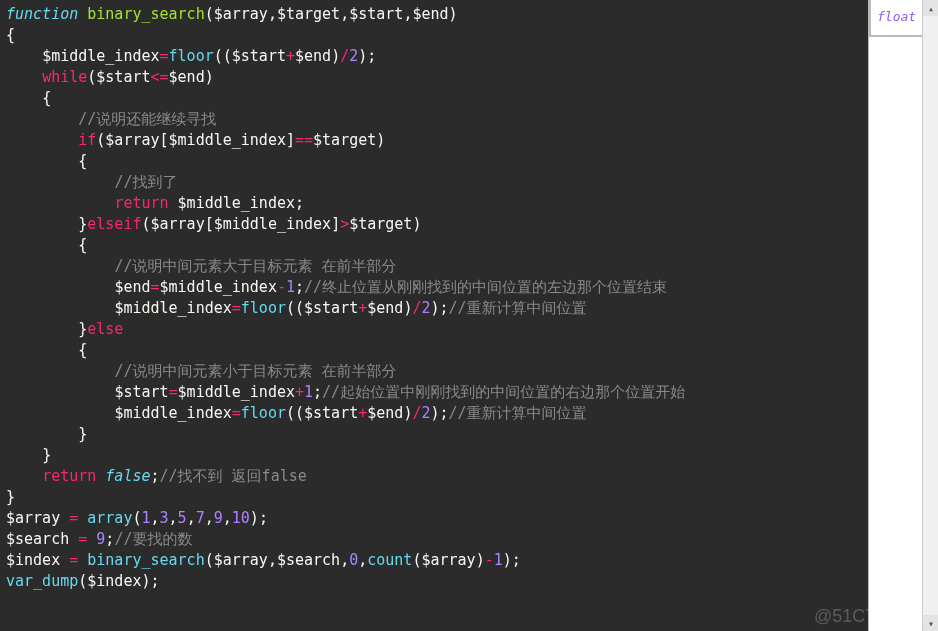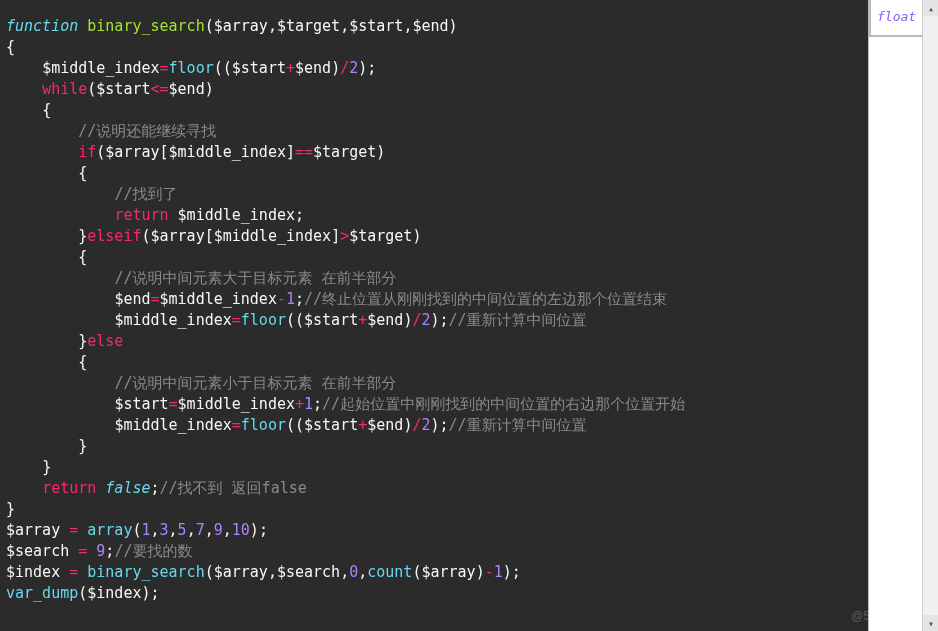--- a/index.html
+++ b/index.html
@@ -21,21 +21,21 @@
   }
   .code-area {
     position: absolute;
     left: 0;
     top: 0;
     width: 866px;
     height: 540px;
     background: #2b2b2b;
     white-space: pre;
     color: #f8f8f2;
-    padding: 16px 6px;
+    padding: 4px 6px;
     box-sizing: border-box;
   }
   .side-panel {
     position: absolute;
     right: 0;
     top: 0;
     width: 70px;
     height: 631px;
     background: #ffffff;
     border-left: 1px solid #bbb;
@@ -74,21 +74,21 @@
     display:flex;align-items:center;justify-content:center;
     font-size:10px;color:#555;
   }
   .scroll-arrow.bottom { position:absolute; bottom:0; }
   .watermark {
     position: absolute;
     bottom: 4px;
     right: 12px;
     color: rgba(255,255,255,0.22);
     font-family: Arial, sans-serif;
-    font-size: 12px;
+    font-size: 18px;
   }
   
   .kw-ctrl  { color: #F92672; }
   .kw-decl  { color: #66D9EF; font-style: italic; }
   .kw-store { color: #66D9EF; font-style: italic; }
   .fn-name  { color: #A6E22E; }
   .fn-call  { color: #66D9EF; }
   .var      { color: #f8f8f2; }
   .number   { color: #AE81FF; }
   .op       { color: #F92672; }

